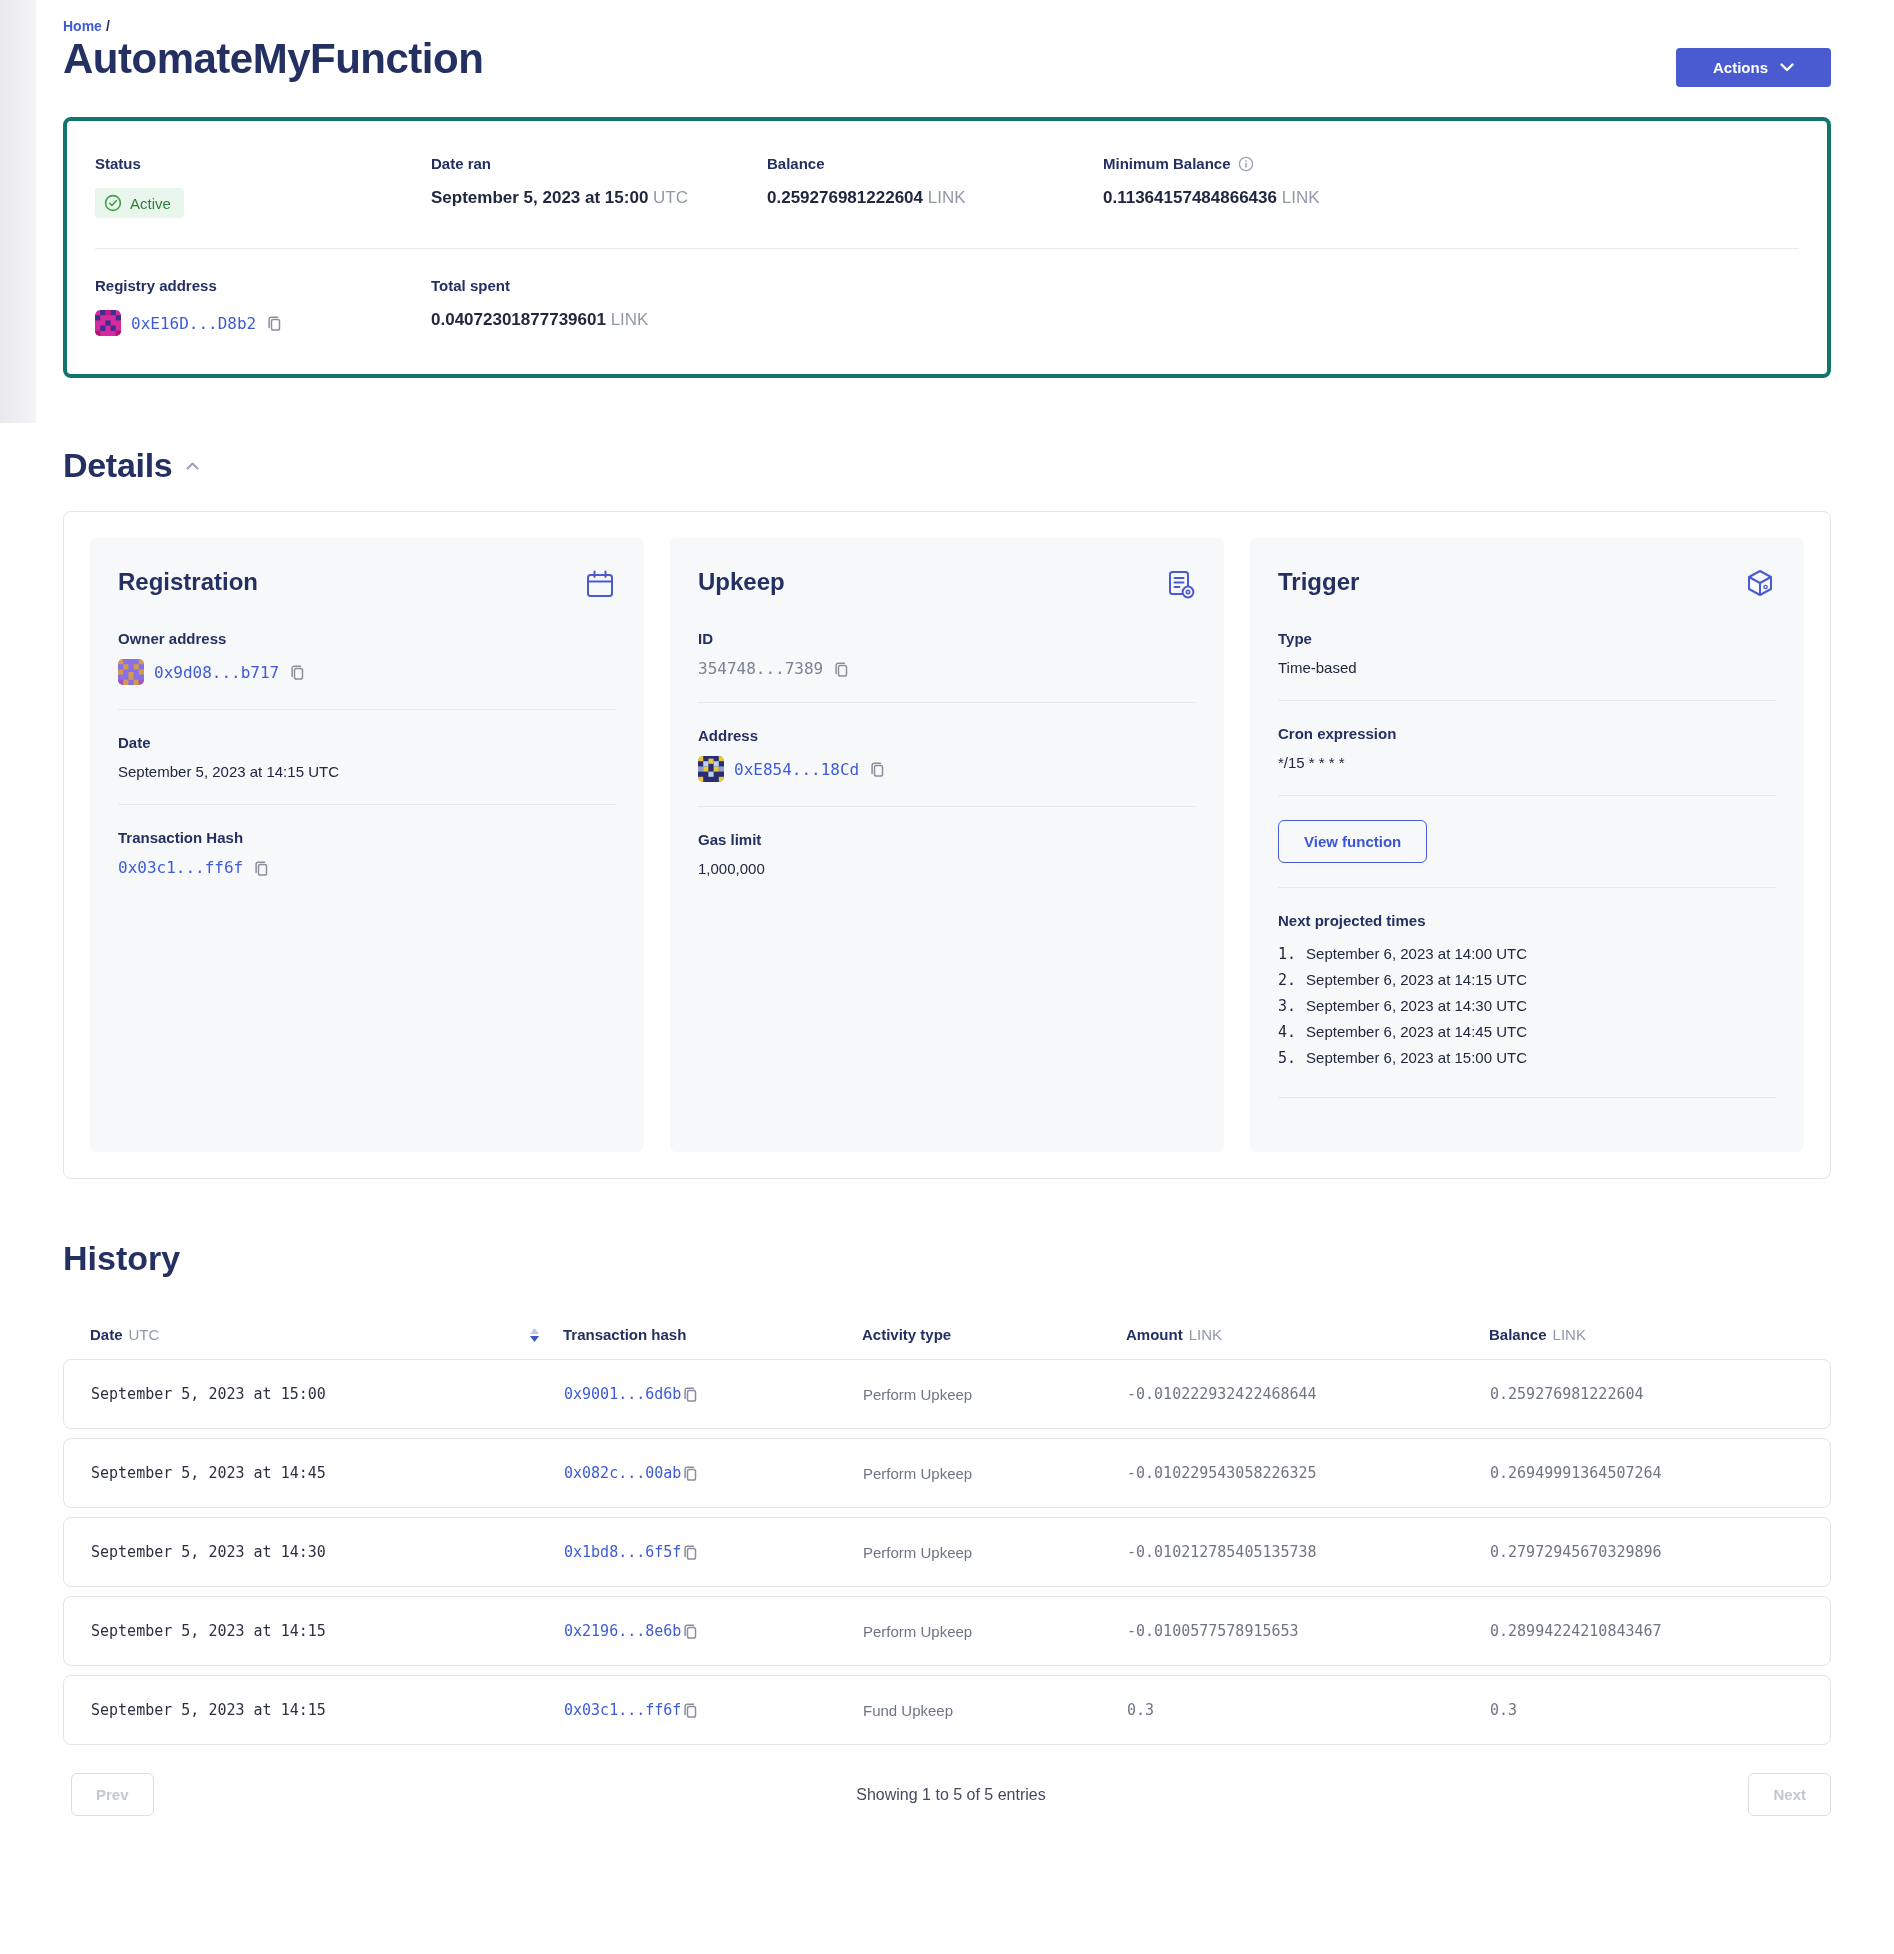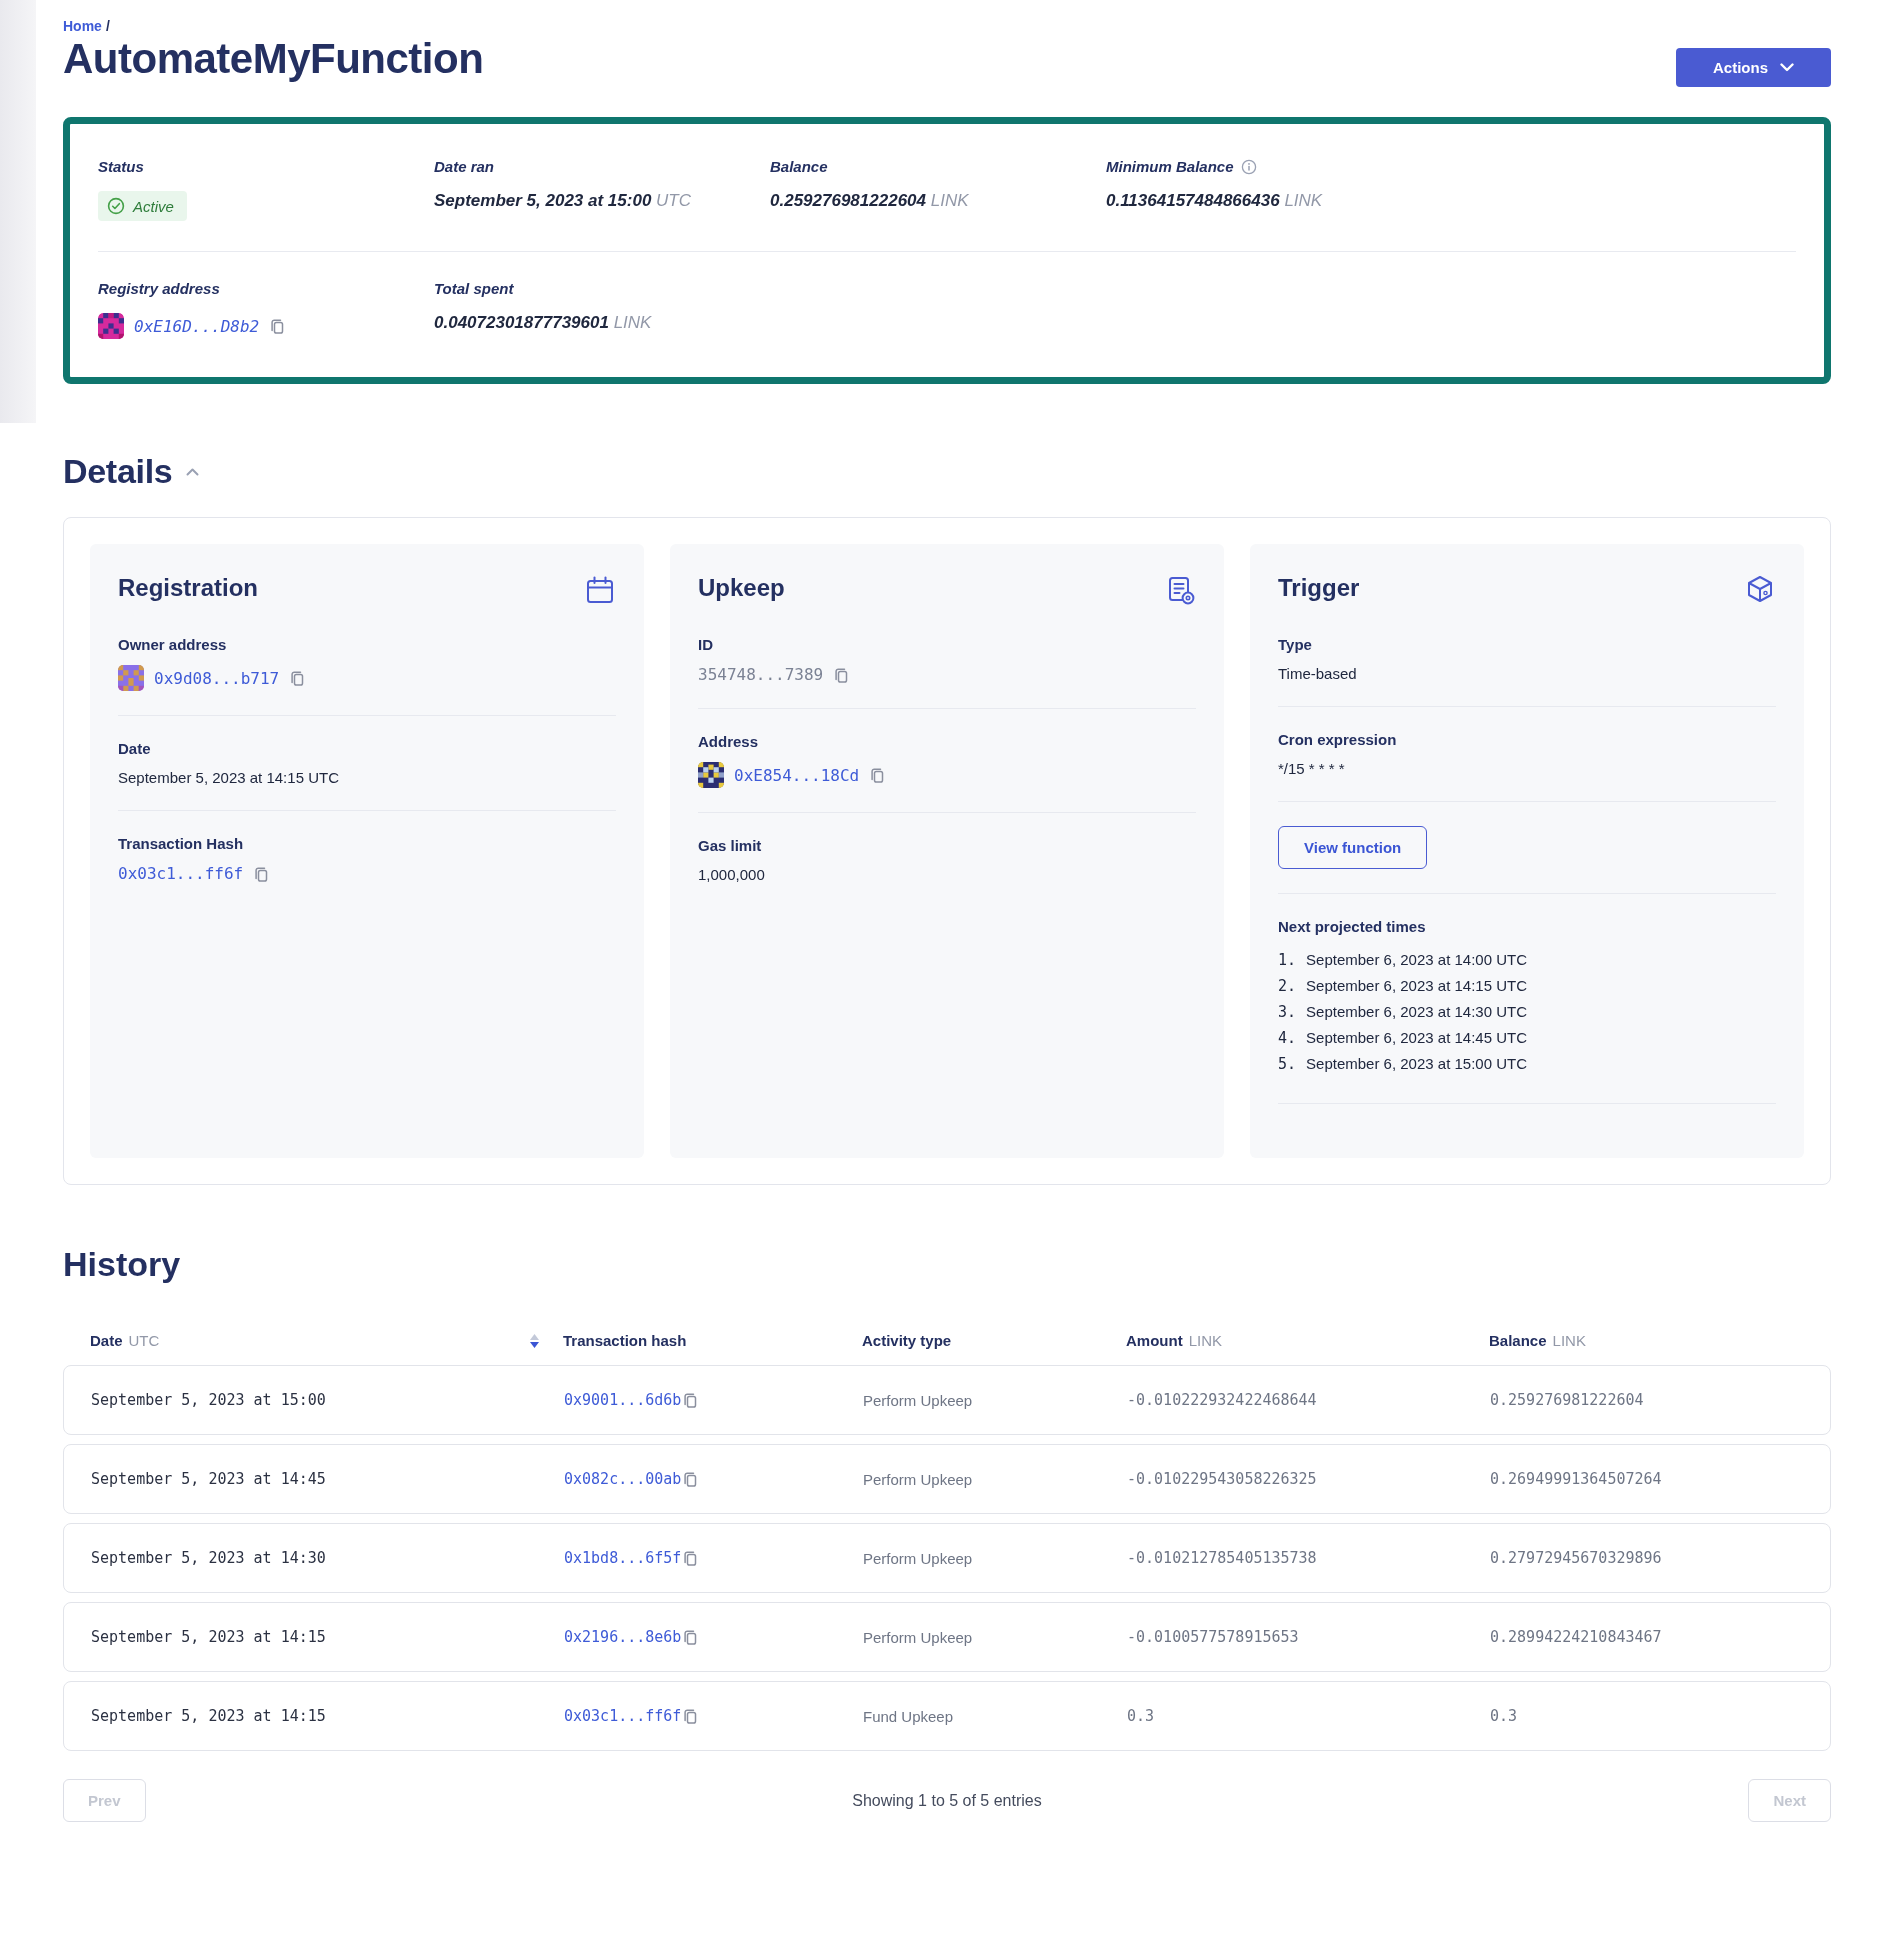--- a/index.html
+++ b/index.html
@@ -22,22 +22,22 @@
   h1.page-title { font-size:42px; letter-spacing:-0.5px; color:#243061; line-height:1.1; }
   .actions-btn {
     margin-top:12px; display:inline-flex; align-items:center; gap:12px;
     background:#4a5bd2; color:#fff; font-weight:bold; font-size:15px;
     border:none; border-radius:4px; padding:11px 37px; cursor:pointer;
     font-family:"Liberation Sans", sans-serif;
   }
 
   
   .summary-card {
-    margin-top:30px; border:7px solid #0f766e; border-radius:8px;
-    padding:34px 28px 38px 28px; background:#fff;font-style:italic;
+    margin-top:30px; border:4px solid #0f766e; border-radius:8px;
+    padding:34px 28px 38px 28px; background:#fff;
   }
   .summary-grid { display:grid; grid-template-columns:repeat(4,336px); }
   .summary-grid.two { grid-template-columns:336px 336px; }
   .f-label { font-size:15px; font-weight:bold; color:#243061; margin-bottom:16px; display:flex; align-items:center; gap:7px; }
   .f-value { font-size:17px; font-weight:bold; color:#20283f; }
   .f-suffix { color:#9298a8; font-weight:normal; }
   .summary-divider { border:none; border-top:1px solid #e8eaf0; margin:30px 0 28px 0; }
   .status-badge {
     display:inline-flex; align-items:center; gap:8px; background:#e9f6ec;
     border-radius:4px; padding:6px 13px 6px 9px; color:#2f7d3b; font-size:15px;
@@ -88,21 +88,21 @@
     display:grid; grid-template-columns:473px 299px 264px 363px 1fr;
     align-items:center; height:70px; padding-left:27px;
     background:#fff; border:1px solid #e2e4ea; border-radius:8px; margin-bottom:9px;
   }
   .cell-date { font-family:"DejaVu Sans Mono", monospace; font-size:15px; color:#2b3142; }
   .cell-hash { display:flex; align-items:center; gap:1px; }
   .cell-hash a { font-family:"DejaVu Sans Mono", monospace; font-size:15px; color:#3e5bd7; text-decoration:none; cursor:pointer; }
   .cell-activity { font-size:15px; color:#6e7585; }
   .cell-num { font-family:"DejaVu Sans Mono", monospace; font-size:15px; color:#6e7585; }
 
-  .tbl-footer { display:flex; align-items:center; margin-top:28px; }
+  .tbl-footer { display:flex; align-items:center; margin-top:28px;margin-left:8px; }
   .pg-btn {
     border:1px solid #dcdee6; background:#fff; border-radius:6px;
     color:#c3c7d1; font-size:15px; font-weight:bold; padding:12px 24px; cursor:default;
     font-family:"Liberation Sans", sans-serif;
   }
   .showing { flex:1; text-align:center; font-size:16px; color:#444b5d; }
 </style>
 </head>
 <body>
 

